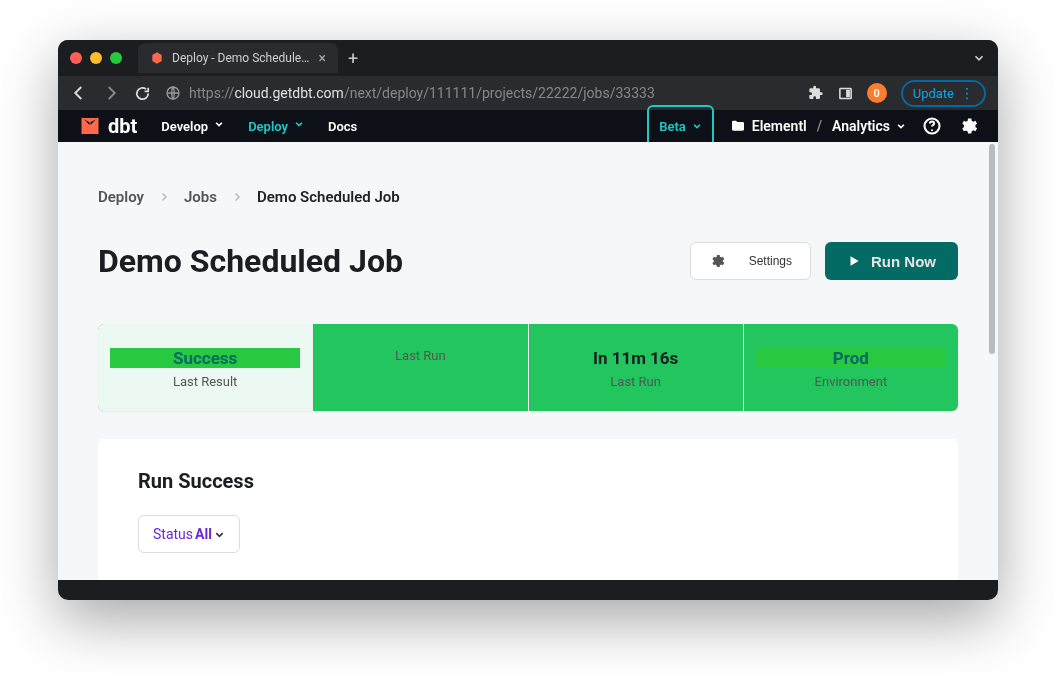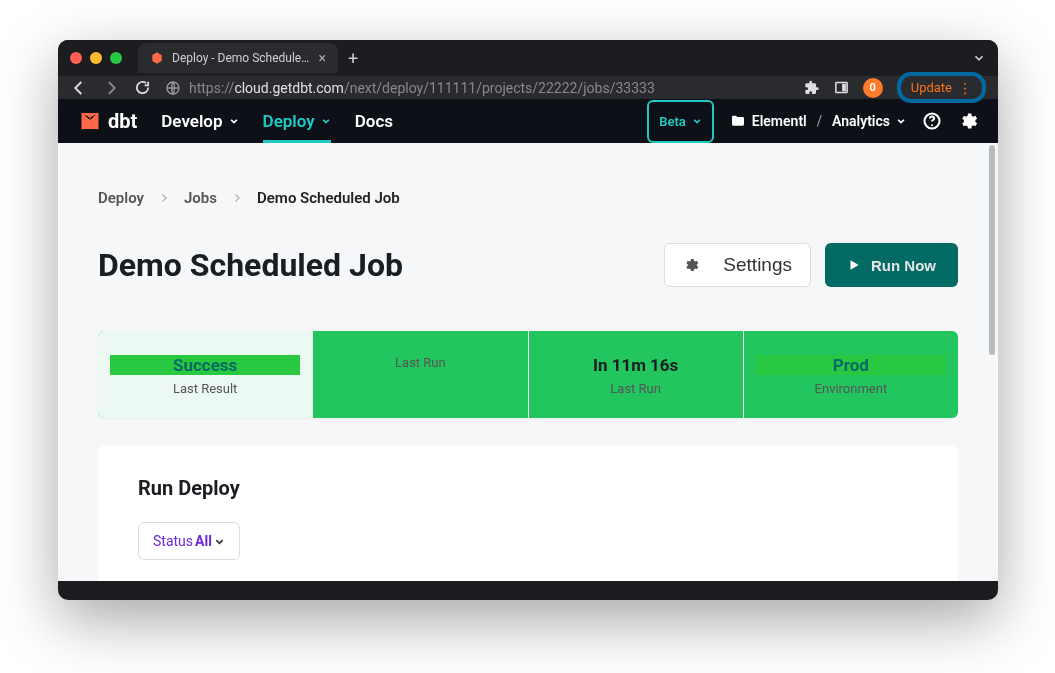--- a/index.html
+++ b/index.html
@@ -74,21 +74,21 @@
       font-size: 18px;
       margin-left: 10px;
       cursor: pointer;
     }
     .tab-dropdown {
       margin-left: auto;
       color: #ccc;
       cursor: pointer;
     }
     .address-bar {
-      height: 23px;
+      height: 34px;
       background: #2a2b2f;
       display: flex;
       align-items: center;
       padding: 0 12px;
       gap: 14px;
     }
     .nav-icon {
       color: #ccc;
       cursor: pointer;
       display: flex;
@@ -116,59 +116,58 @@
       border-radius: 50%;
       background: #ff7b2e;
       color: #fff;
       font-size: 11px;
       display: flex;
       align-items: center;
       justify-content: center;
       font-weight: 600;
     }
     .update-btn {
-      border: 4px solid #0369a1;
+      border: 2px solid #0369a1;
       border-radius: 14px;
       padding: 4px 10px;
-      color: #f97316;
+      color: #0ea5e9;
       font-size: 13px;
       display: flex;
       align-items: center;
       gap: 6px;
       cursor: pointer;
     }
     .update-dots {
       font-size: 14px;
       line-height: 0;
     }
     .app-header {
-      height: 44px;
+      height: 32px;
       background: #0d1117;
       display: flex;
       align-items: center;
       padding: 0 20px;
       gap: 24px;
     }
     .logo {
       display: flex;
       align-items: center;
       gap: 6px;
     }
     .logo-text {
       color: #fff;
       font-size: 20px;
       font-weight: 700;
     }
     .nav-item {
       color: #fff;
-      font-size: 17px;
+      font-size: 13px;
       font-weight: 600;
       cursor: pointer;
       display: flex;
-      align-items: center;
       gap: 6px;
       padding: 12px 0;
     }
     .nav-item.active {
       color: #1ec9c4;
       border-bottom: 3px solid #1ec9c4;
       padding-bottom: 9px;
     }
     .chevron-down {
       font-size: 10px;
@@ -254,21 +253,21 @@
     }
     .title-actions {
       display: flex;
       gap: 14px;
     }
     .settings-btn {
       background: #fff;
       border: 1px solid #ddd;
       border-radius: 6px;
       padding: 10px 18px;
-      font-size: 19px;
+      font-size: 12px;
       font-weight: 500;
       color: #333;
       display: flex;
       align-items: center;
       gap: 24px;
       cursor: pointer;
     }
     .run-now-btn {
       background: #046a64;
       border: none;
@@ -523,21 +522,21 @@
         <div class="stat-value">In 11m 16s</div>
         <div class="stat-label">Last Run</div>
       </div>
       <div class="stat-card">
         <div class="stat-value green">Prod</div>
         <div class="stat-label">Environment</div>
       </div>
     </div>
 
     <div class="run-history">
-      <h2 class="run-history-title">Run Deploy</h2>
+      <h2 class="run-history-title">Run Success</h2>
       <div class="filter-btn">
         <span>Status</span>
         <span class="filter-value">All</span>
         <svg width="11" height="11" viewBox="0 0 24 24">
             <path fill="none" stroke="#333" stroke-width="3.5" d="M5 9l7 7 7-7"></path>
           </svg>
       </div>
     </div>
 
   </div>

